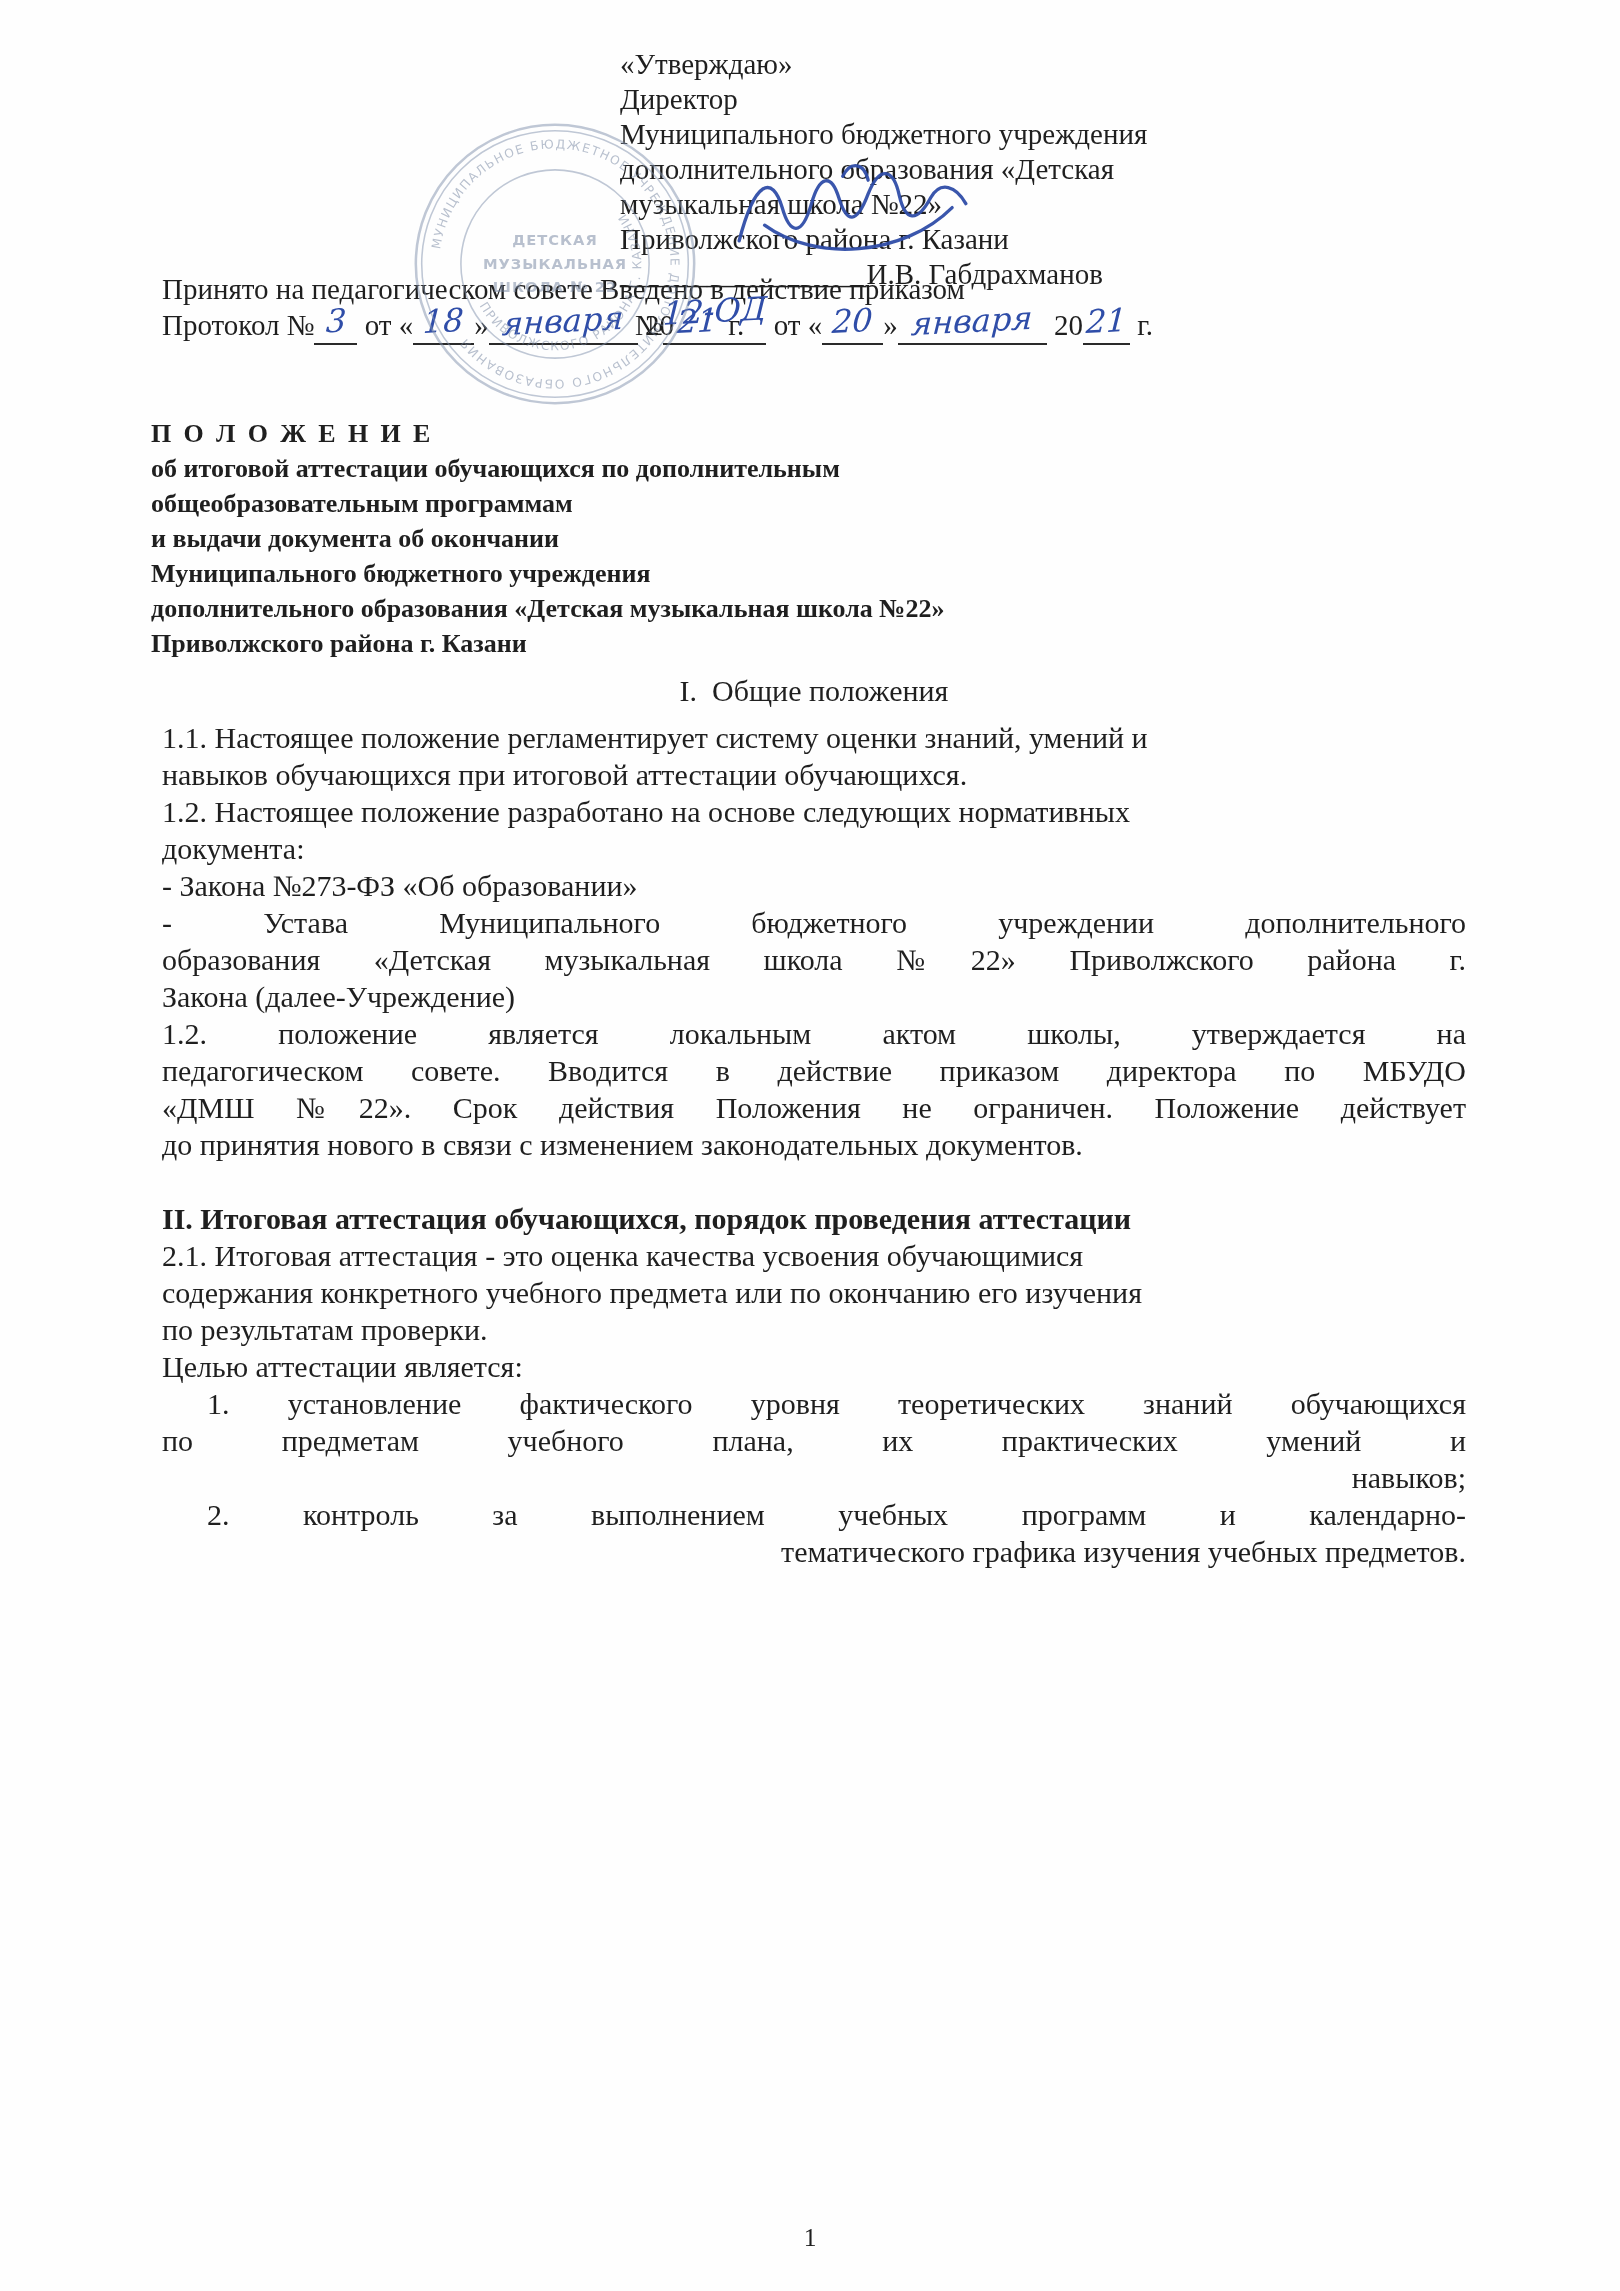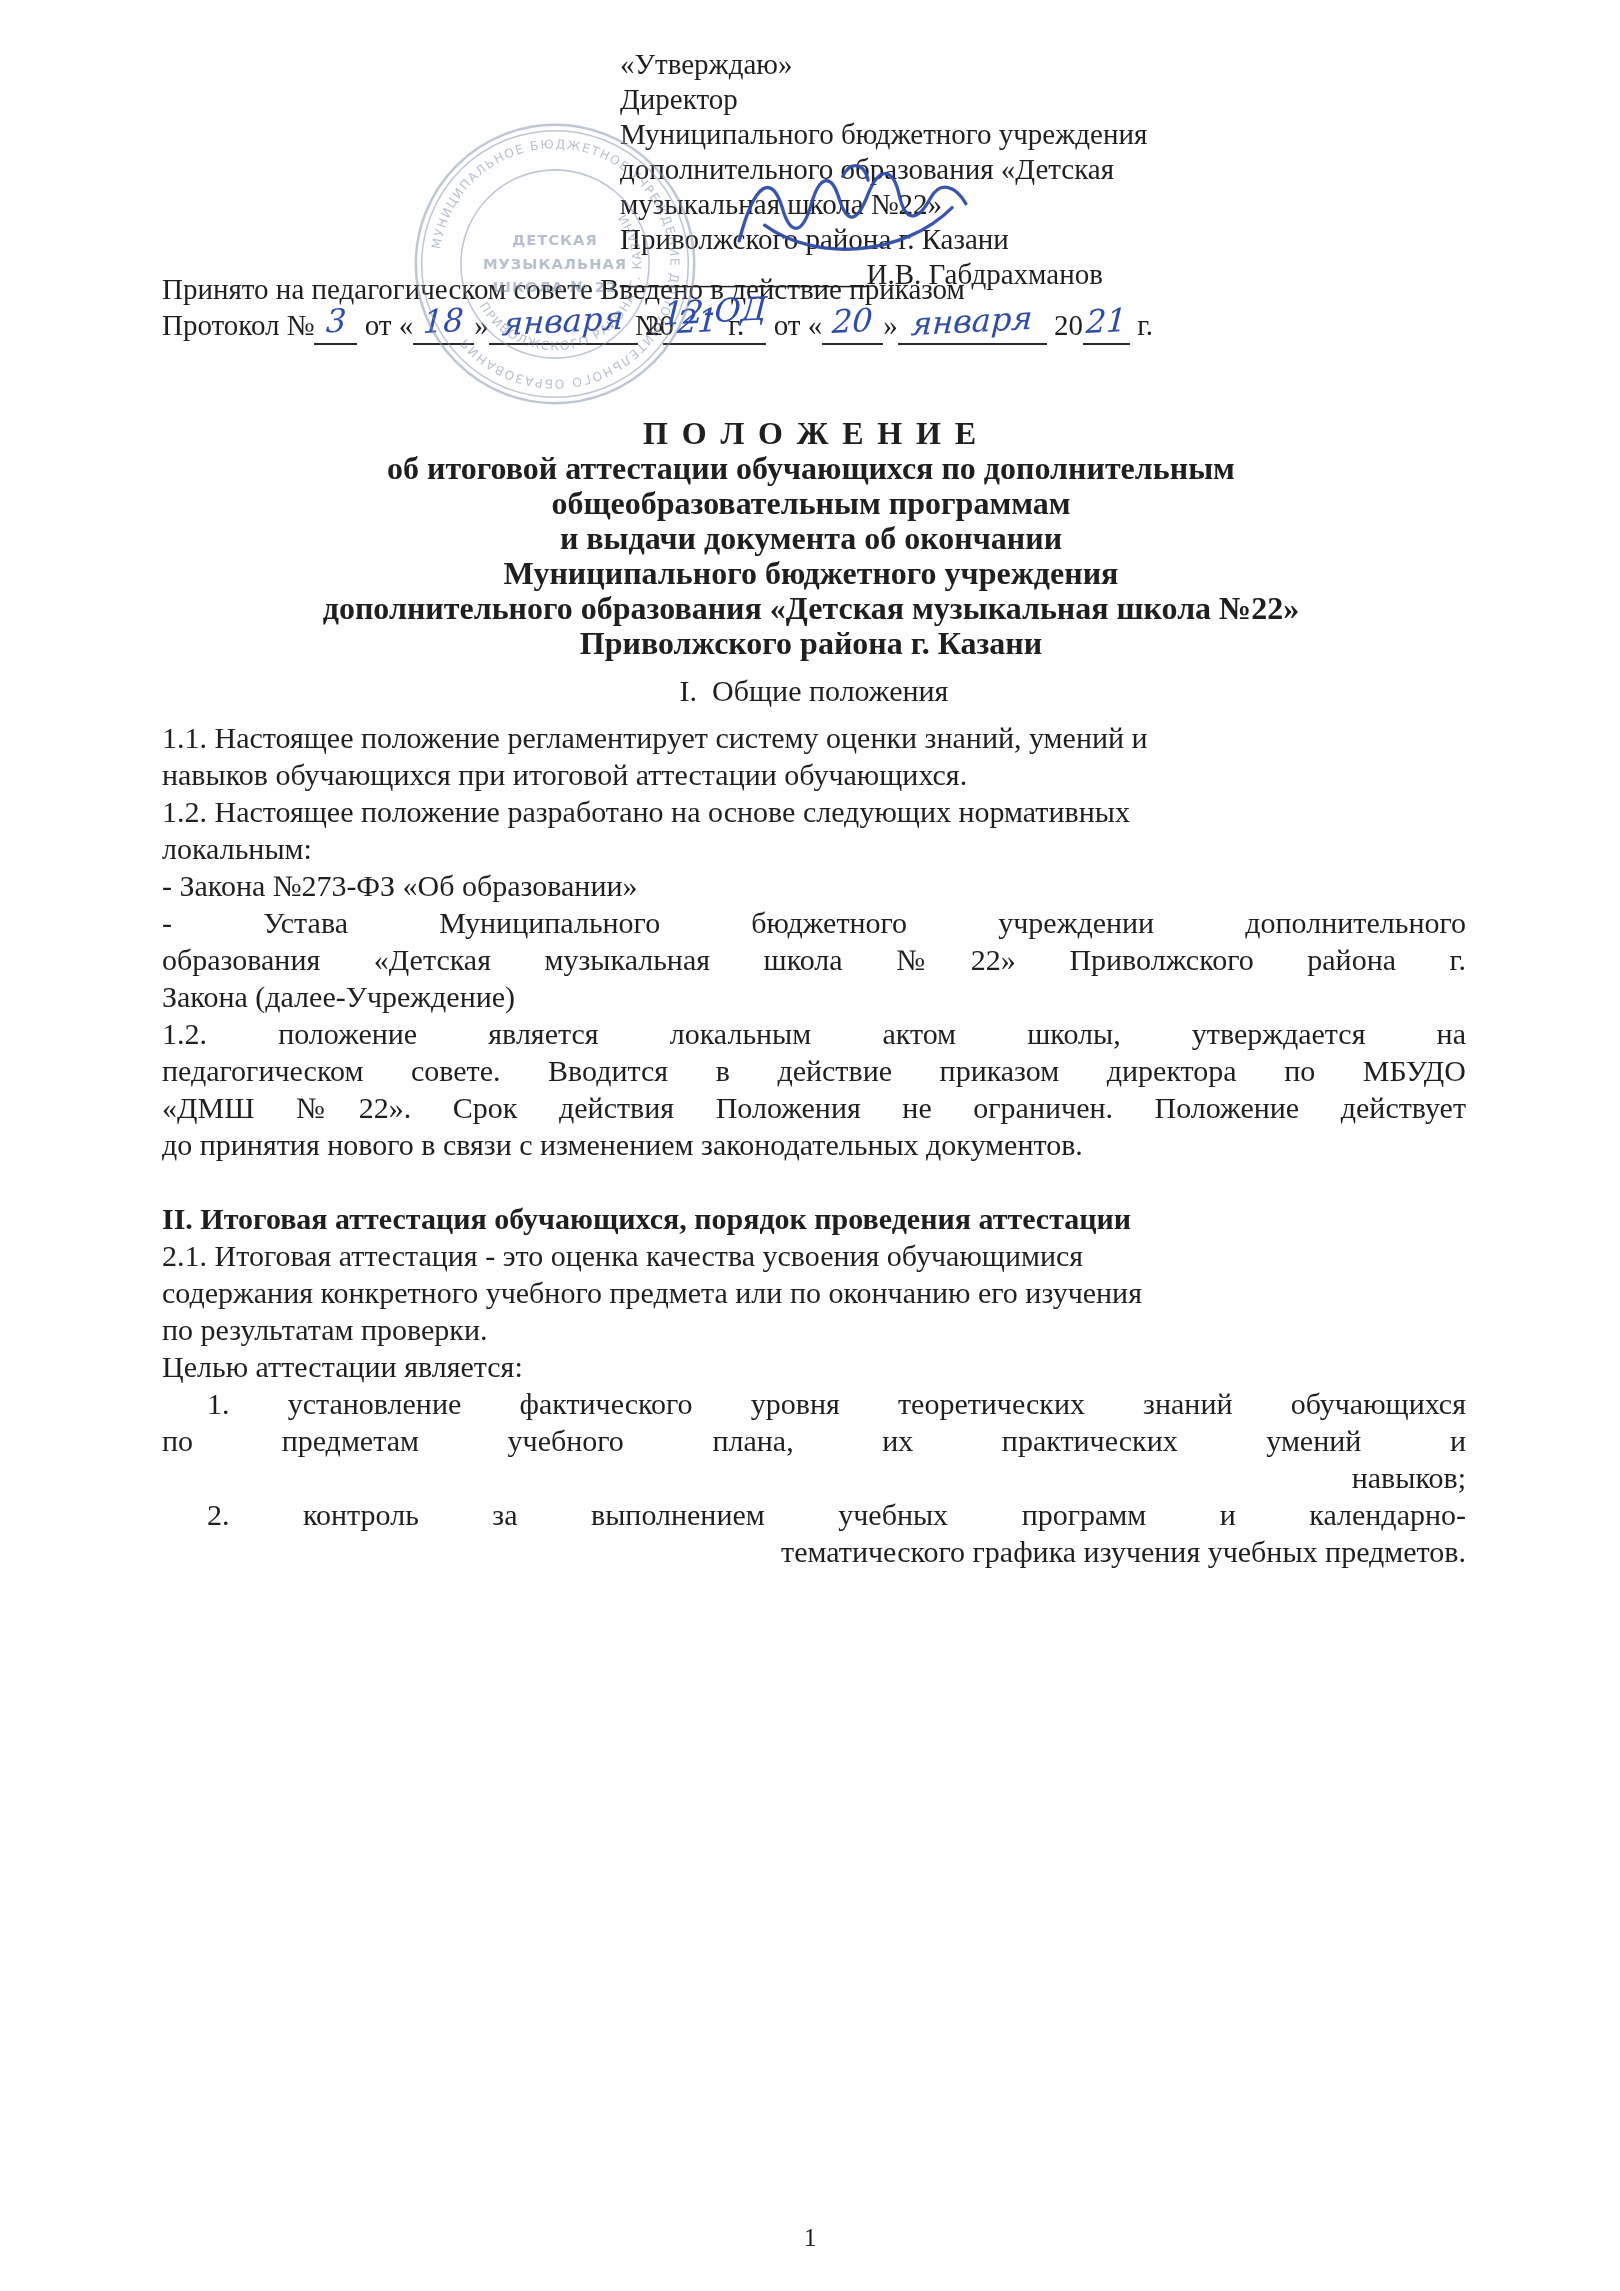--- a/index.html
+++ b/index.html
@@ -51,22 +51,22 @@
     display:inline-block;
     font-family:"DejaVu Serif",serif;font-style:italic;
     color:#2f4da8;font-size:32px;line-height:29px;
     transform:rotate(-3deg) skewX(-6deg);
     position:relative;top:-2.9px;
   }
   .raise{top:-12.7px;}
 
   
   .title-block{
-    position:absolute;left:157px;top:416px;width:1308px;
-    text-align:center;font-weight:bold;font-size:32px;line-height:35px;z-index:3;
+    position:absolute;left:151px;top:416px;width:1308px;
+    text-align:left;font-weight:bold;font-size:26px;line-height:35px;z-index:3;
   }
   .title-block .sp{letter-spacing:2.9px;}
 
   
   .body{
     position:absolute;left:162px;top:672px;width:1304px;
     font-size:30px;line-height:37px;z-index:3;
   }
   .body div{margin:0;}
   .h-center{text-align:center;font-weight:normal;margin-bottom:9.8px !important;}
@@ -137,21 +137,21 @@
     <div>Приволжского района г. Казани</div>
   </div>
 
   <div class="body">
     <div class="h-center">I.&nbsp; Общие положения</div>
 
     <div>1.1. Настоящее положение регламентирует систему оценки знаний, умений и</div>
     <div>навыков обучающихся при итоговой аттестации обучающихся.</div>
 
     <div>1.2. Настоящее положение разработано на основе следующих нормативных</div>
-    <div>локальным:</div>
+    <div>документа:</div>
 
     <div>- Закона №273-ФЗ «Об образовании»</div>
 
     <div class="jline">- Устава Муниципального бюджетного учреждении дополнительного</div>
     <div class="jline">образования «Детская музыкальная школа №22» Приволжского района г.</div>
     <div>Закона (далее-Учреждение)</div>
 
     <div class="jline">1.2. положение является локальным актом школы, утверждается на</div>
     <div class="jline">педагогическом совете. Вводится в действие приказом директора по МБУДО</div>
     <div class="jline">«ДМШ №22». Срок действия Положения не ограничен. Положение действует</div>

